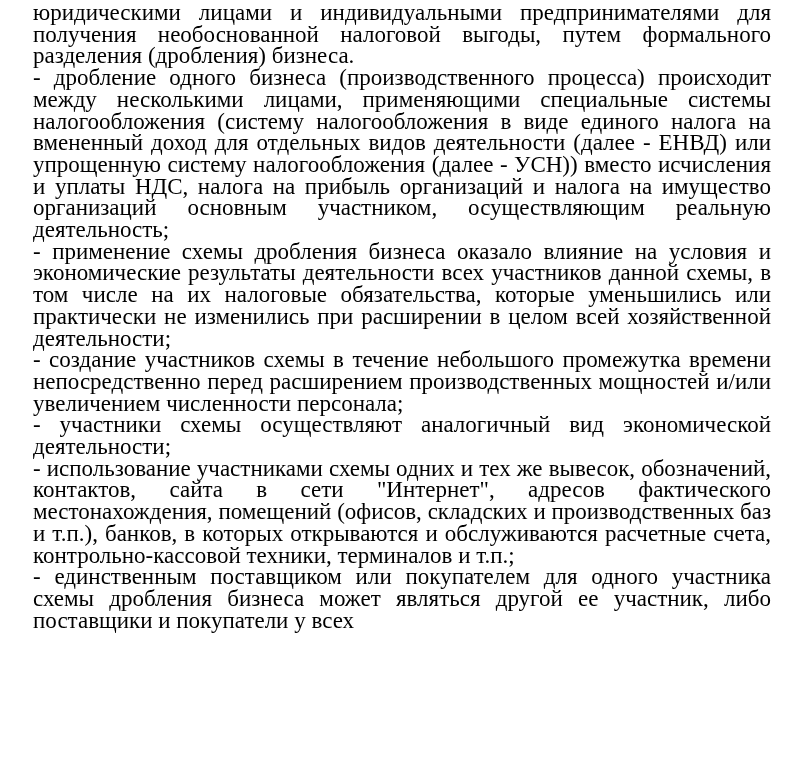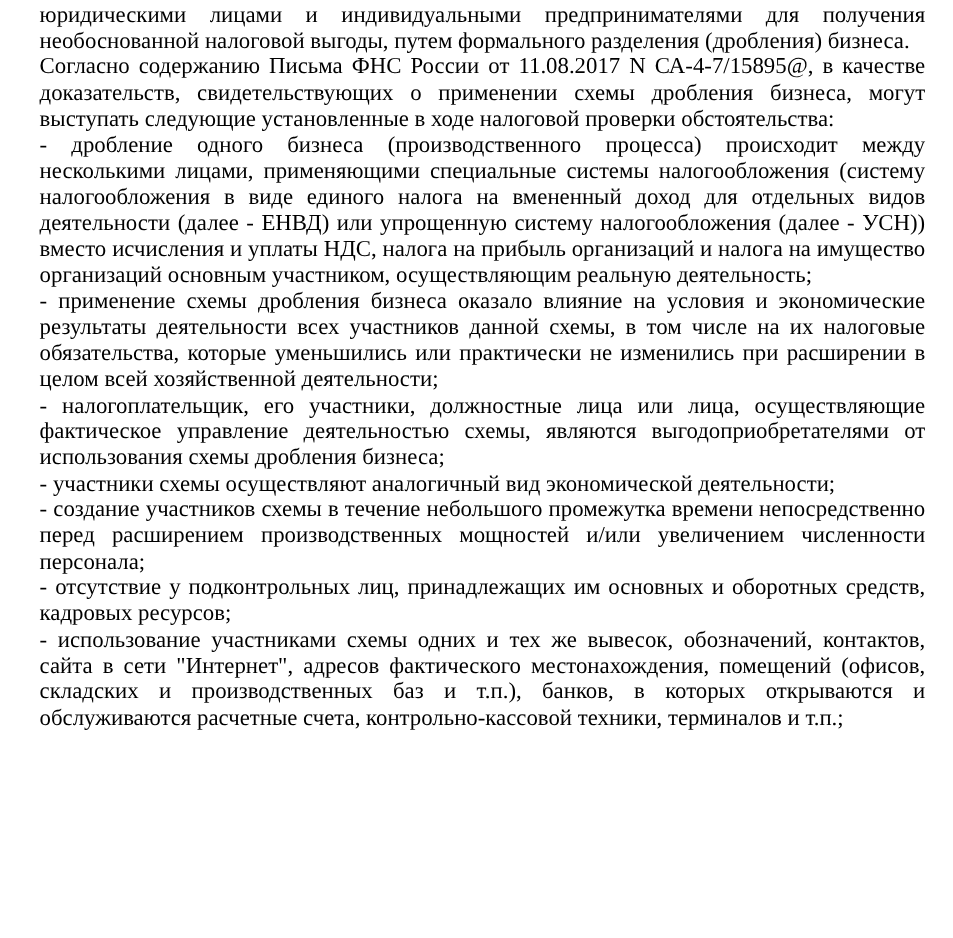--- a/index.html
+++ b/index.html
@@ -11,37 +11,35 @@
     height: 782px;
     background: #ffffff;
     overflow: hidden;
   }
   .page {
     box-sizing: border-box;
     width: 794px;
     height: 782px;
     padding: 2px 23px 0 33px;
     font-family: "Liberation Serif", "DejaVu Serif", serif;
-    font-size: 19px;
+    font-size: 23px;
     line-height: 21.7px;
     color: #000000;
     text-align: justify;
     text-justify: inter-word;
   }
   .page p {
     margin: 0;
     padding: 0;
   }
 </style>
 </head>
 <body>
 
 <div class="page">
   <p>юридическими лицами и индивидуальными предпринимателями для получения необоснованной налоговой выгоды, путем формального разделения (дробления) бизнеса.</p>
-  <p>Согласно содержанию Письма ФНС России от 11.08.2017 N СА-4-7/15895@, в качестве доказательств, свидетельствующих о применении схемы дробления бизнеса, могут выступать следующие установленные в ходе налоговой проверки обстоятельства:</p>
   <p>- дробление одного бизнеса (производственного процесса) происходит между несколькими лицами, применяющими специальные системы налогообложения (систему налогообложения в виде единого налога на вмененный доход для отдельных видов деятельности (далее - ЕНВД) или упрощенную систему налогообложения (далее - УСН)) вместо исчисления и уплаты НДС, налога на прибыль организаций и налога на имущество организаций основным участником, осуществляющим реальную деятельность;</p>
   <p>- применение схемы дробления бизнеса оказало влияние на условия и экономические результаты деятельности всех участников данной схемы, в том числе на их налоговые обязательства, которые уменьшились или практически не изменились при расширении в целом всей хозяйственной деятельности;</p>
-  <p>- налогоплательщик, его участники, должностные лица или лица, осуществляющие фактическое управление деятельностью схемы, являются выгодоприобретателями от использования схемы дробления бизнеса;</p>
+  <p>- создание участников схемы в течение небольшого промежутка времени непосредственно перед расширением производственных мощностей и/или увеличением численности персонала;</p>
   <p>- участники схемы осуществляют аналогичный вид экономической деятельности;</p>
-  <p>- создание участников схемы в течение небольшого промежутка времени непосредственно перед расширением производственных мощностей и/или увеличением численности персонала;</p>
-  <p>- отсутствие у подконтрольных лиц, принадлежащих им основных и оборотных средств, кадровых ресурсов;</p>
   <p>- использование участниками схемы одних и тех же вывесок, обозначений, контактов, сайта в сети "Интернет", адресов фактического местонахождения, помещений (офисов, складских и производственных баз и т.п.), банков, в которых открываются и обслуживаются расчетные счета, контрольно-кассовой техники, терминалов и т.п.;</p>
+  <p>- единственным поставщиком или покупателем для одного участника схемы дробления бизнеса может являться другой ее участник, либо поставщики и покупатели у всех</p>
 </div>
 
 </body></html>

